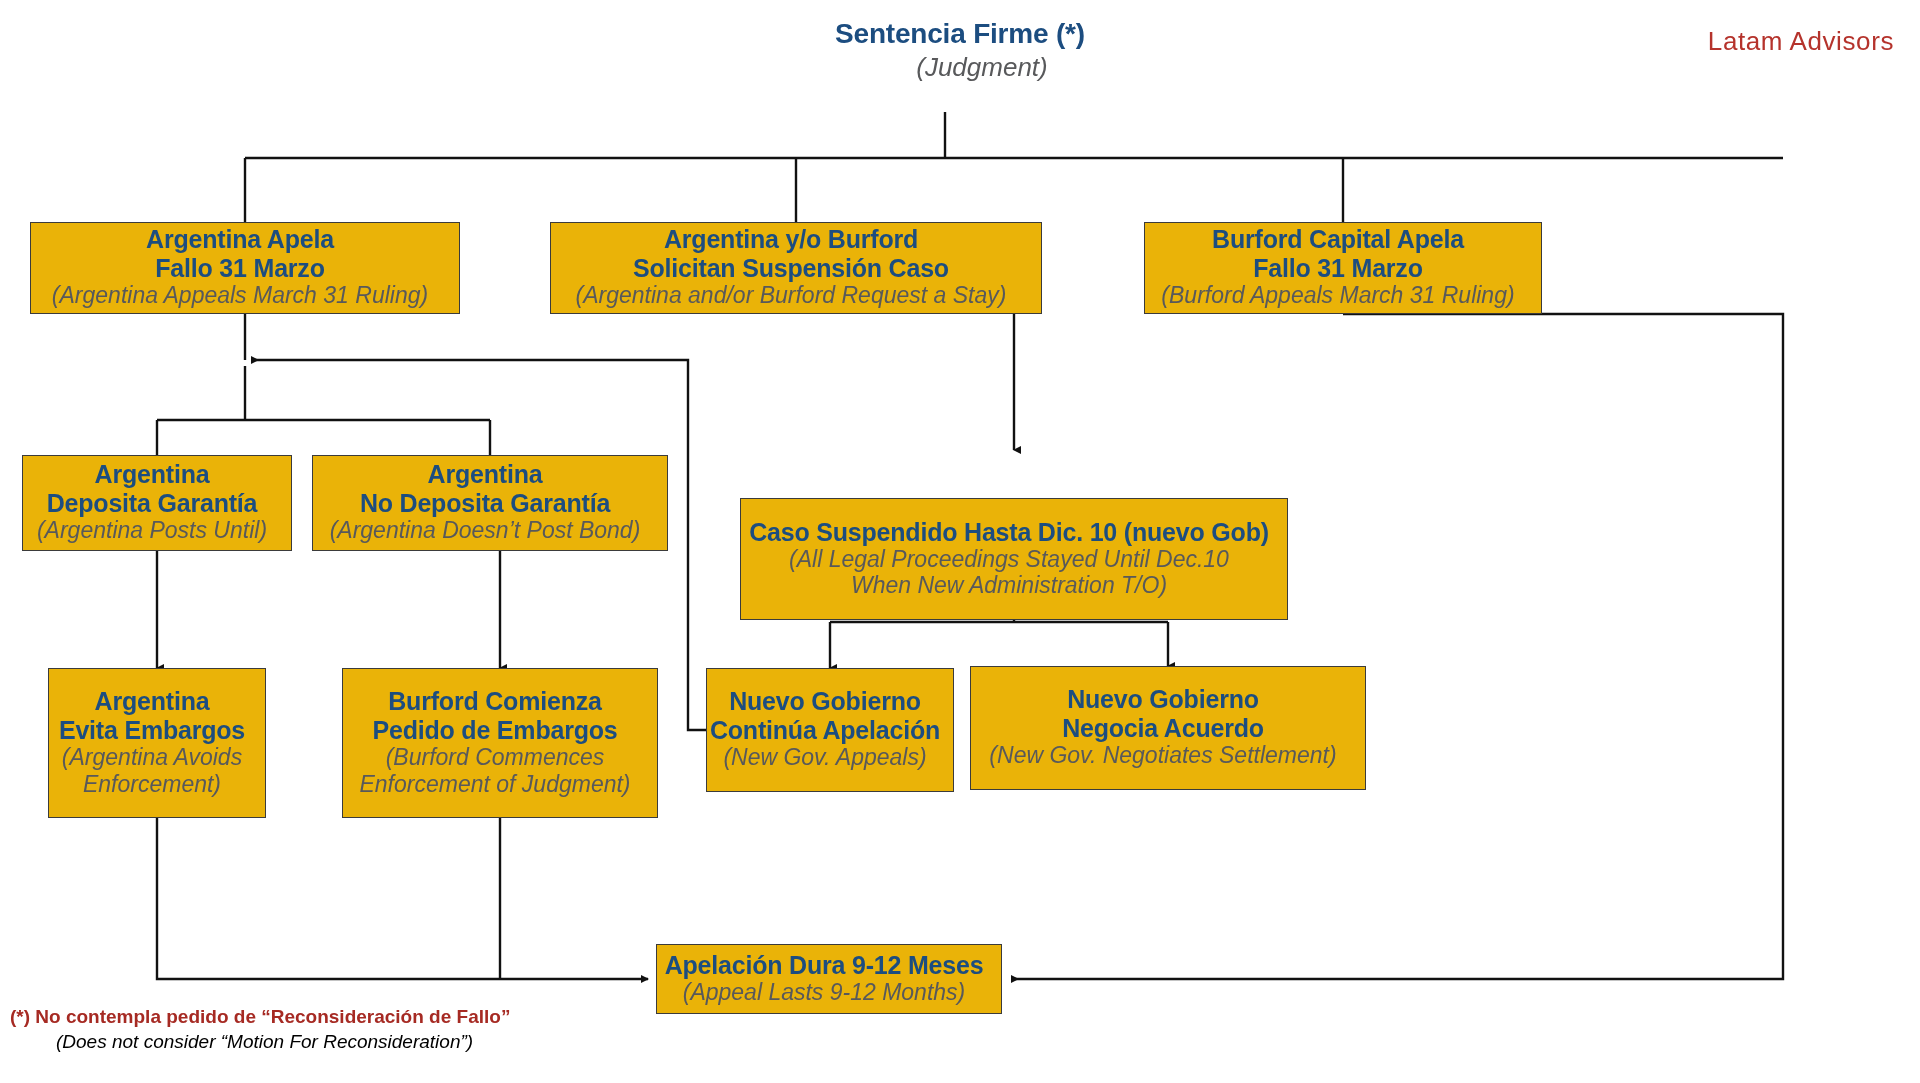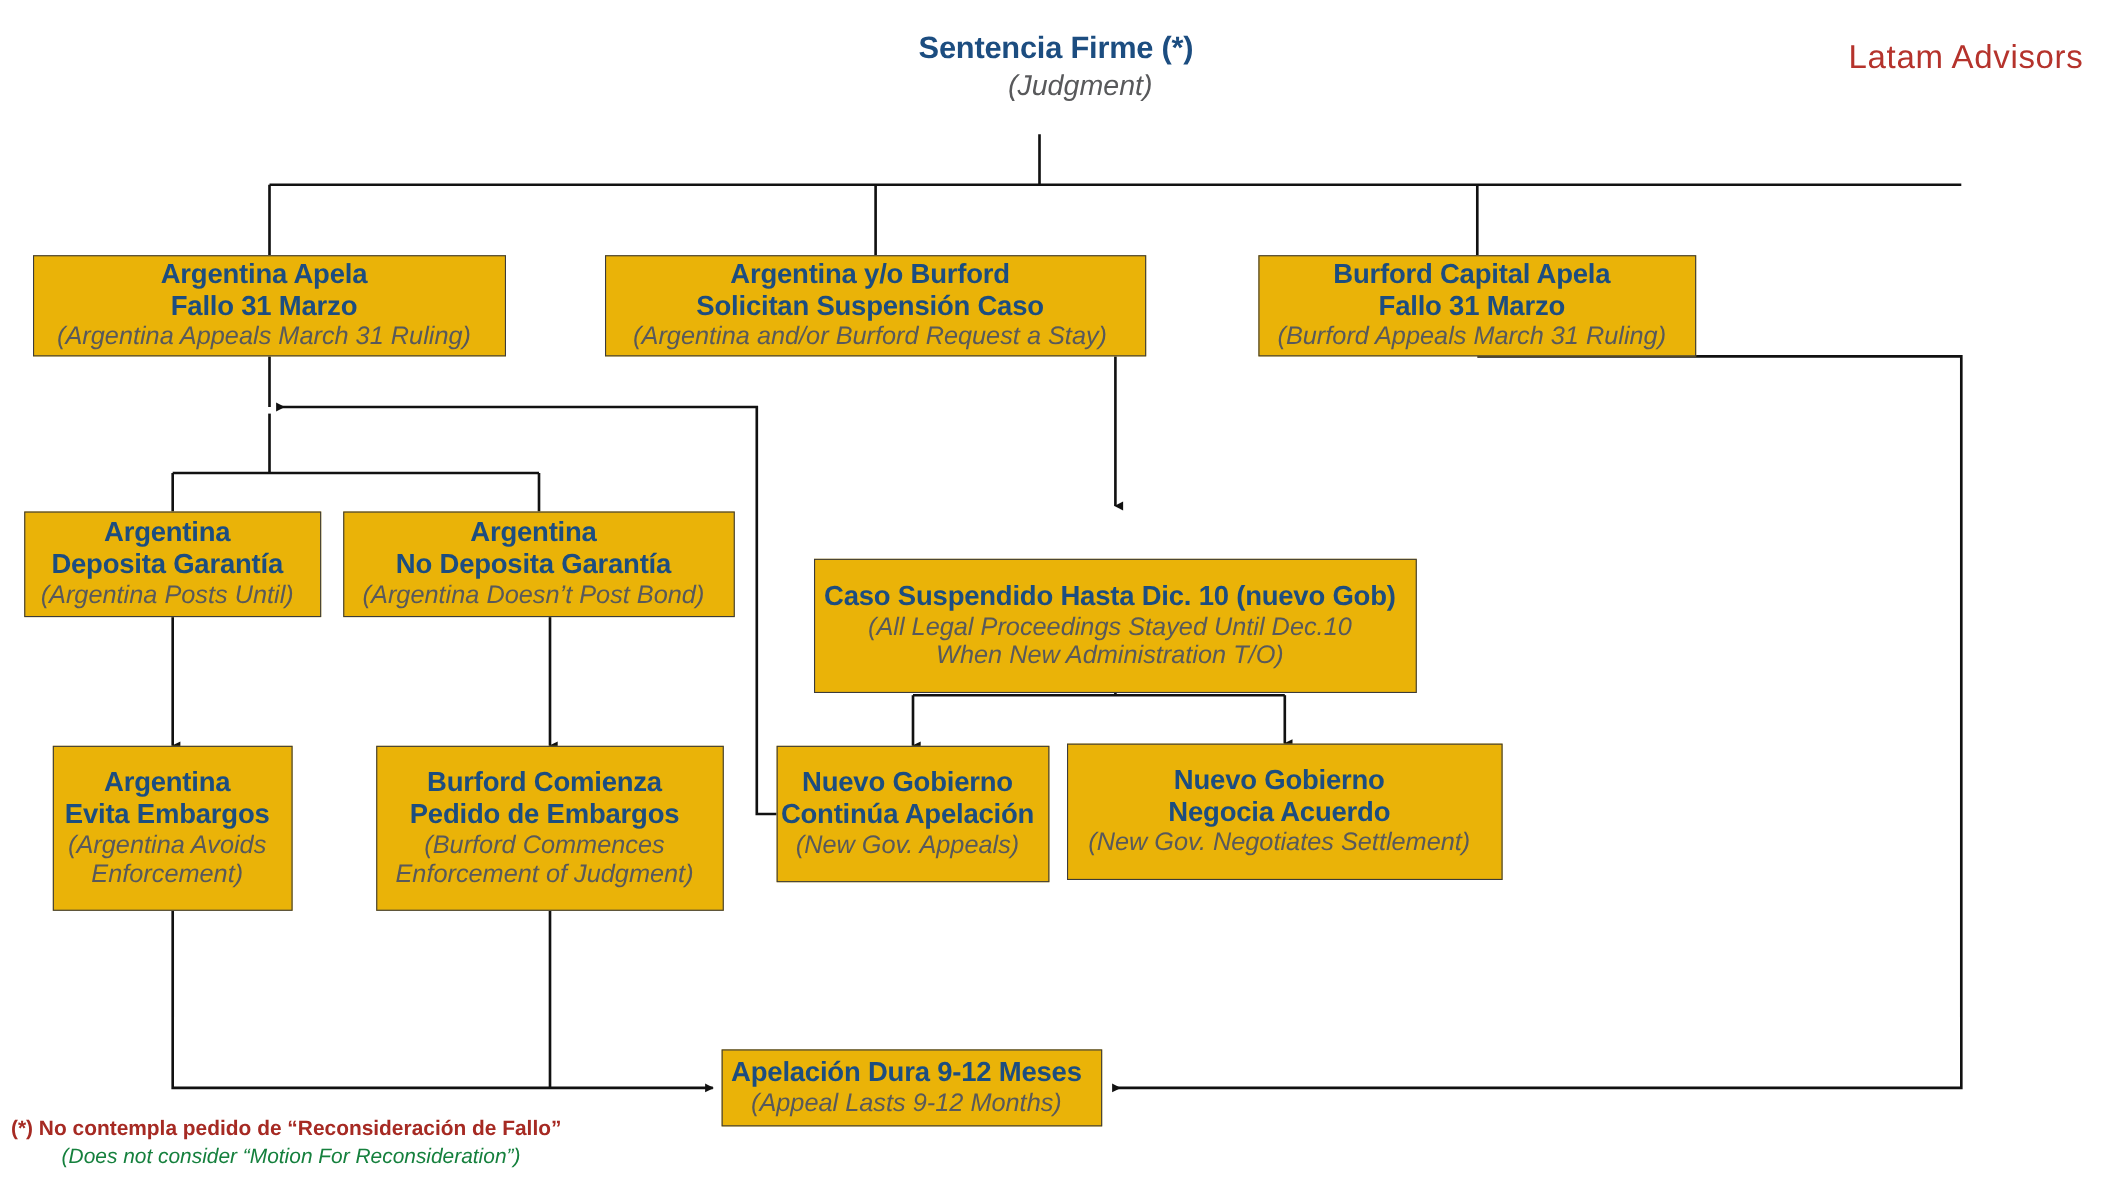--- a/index.html
+++ b/index.html
@@ -1,20 +1,20 @@
 <!DOCTYPE html>
 <html><head>
 <meta charset="utf-8">
 <style>
   html,body{margin:0;padding:0;background:#ffffff;}
   body{
     font-family:"Liberation Sans", sans-serif;
     width:1920px;height:1083px;position:relative;overflow:hidden;
   }
-  #stage{position:absolute;left:0;top:10px;width:1920px;height:961px;}
+  #stage{position:absolute;left:0;top:0;width:1920px;height:961px;}
   #wires{position:absolute;left:0;top:0;width:1920px;height:1083px;z-index:1;}
 
   .node{
     position:absolute;z-index:2;box-sizing:border-box;
     background:#eab308;border:1.6px solid #3b3b3b;
     display:flex;flex-direction:column;align-items:center;justify-content:center;
     padding:4px 10px 6px 0;line-height:1.14;
   }
   .node .es{
     color:#1c4d80;font-weight:bold;letter-spacing:-0.2px;
@@ -31,30 +31,30 @@
   #root-title .es{
     color:#1c4d80;font-weight:bold;font-size:28px;letter-spacing:-0.2px;display:block;
   }
   #root-title .en{
     color:#58595b;font-style:italic;font-size:26px;display:block;margin-top:2px;margin-left:44px;
   }
 
   
   #brand{
     position:absolute;z-index:2;right:26px;top:26px;
-    color:#b5332c;font-size:30px;letter-spacing:0.6px;white-space:nowrap;
+    color:#b5332c;font-size:26px;letter-spacing:0.6px;white-space:nowrap;
   }
 
   
   #footnote{position:absolute;z-index:2;left:10px;top:1006px;}
   #footnote .es{
     color:#a62a23;font-weight:bold;font-size:19px;display:block;white-space:nowrap;
   }
   #footnote .en{
-    color:#15803d;font-style:italic;font-size:19px;display:block;
+    color:#000000;font-style:italic;font-size:19px;display:block;
     margin-top:3px;margin-left:46px;white-space:nowrap;
   }
 
   
   #n-arg-apela      {left:30px;  top:222px; width:430px; height:92px;}
   #n-stay-request   {left:550px; top:222px; width:492px; height:92px;}
   #n-burford-apela  {left:1144px;top:222px; width:398px; height:92px;}
 
   #n-posts-bond     {left:22px;  top:455px; width:270px; height:96px;}
   #n-no-bond        {left:312px; top:455px; width:356px; height:96px;}

